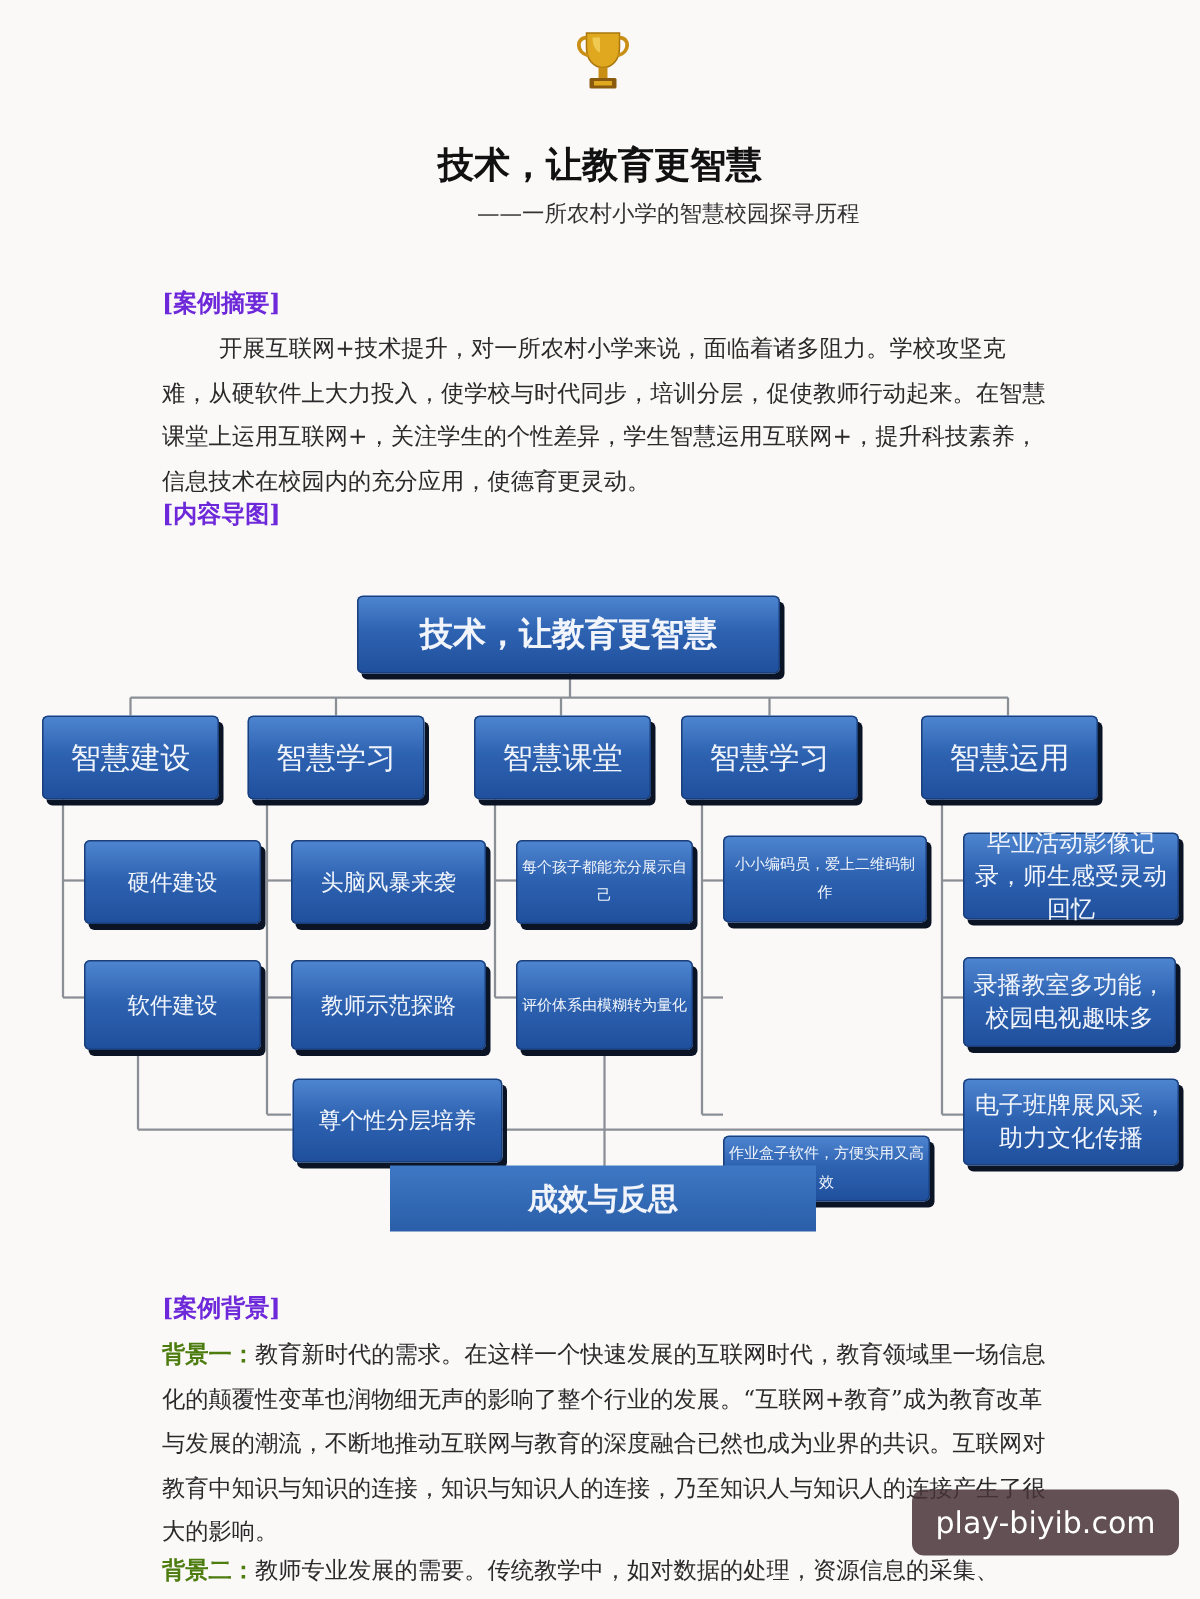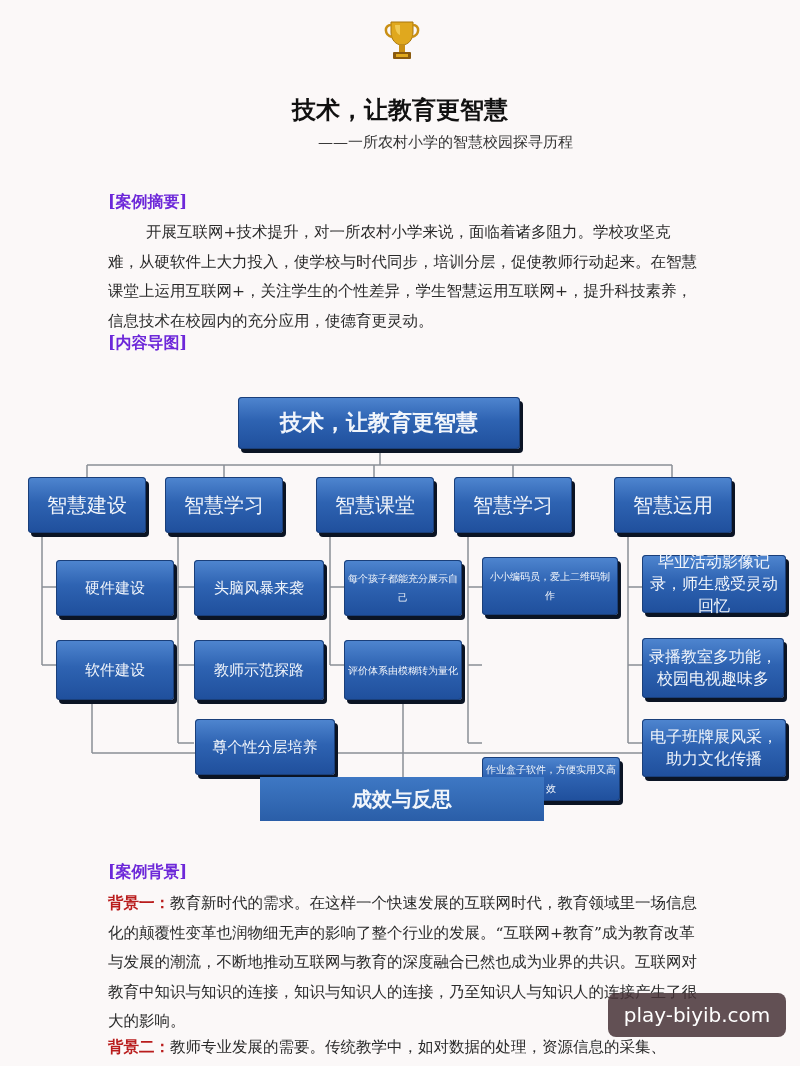--- a/index.html
+++ b/index.html
@@ -26,21 +26,21 @@
     position:absolute; left:318px; top:133px;
     font-size:15px; color:#333;
   }
   .section-head {
     position:absolute; left:108px; font-size:16px; font-weight:bold; color:#6d28d9;
   }
   .para {
     position:absolute; left:108px; width:590px; font-size:15.5px; line-height:29.5px; color:#2a2a2a;
   }
   .para .indent { display:inline-block; width:38px; }
-  .bold-lead { font-weight:bold; color:#b91c1c; }
+  .bold-lead { font-weight:bold; color:#4d7c0f; }
 
   
   .diagram { position:absolute; left:0; top:385px; width:800px; height:450px; }
   .diagram svg.lines { position:absolute; left:0; top:0; width:800px; height:450px; }
   .box {
     position:absolute; box-sizing:border-box;
     background:linear-gradient(180deg,#4f86d0 0%,#2e63b2 45%,#1f4f9c 100%);
     border-radius:4px;
     box-shadow:3px 4px 0 #0b1424, 0 0 0 1px #1a3f7a inset;
     color:#f1f5fb;

